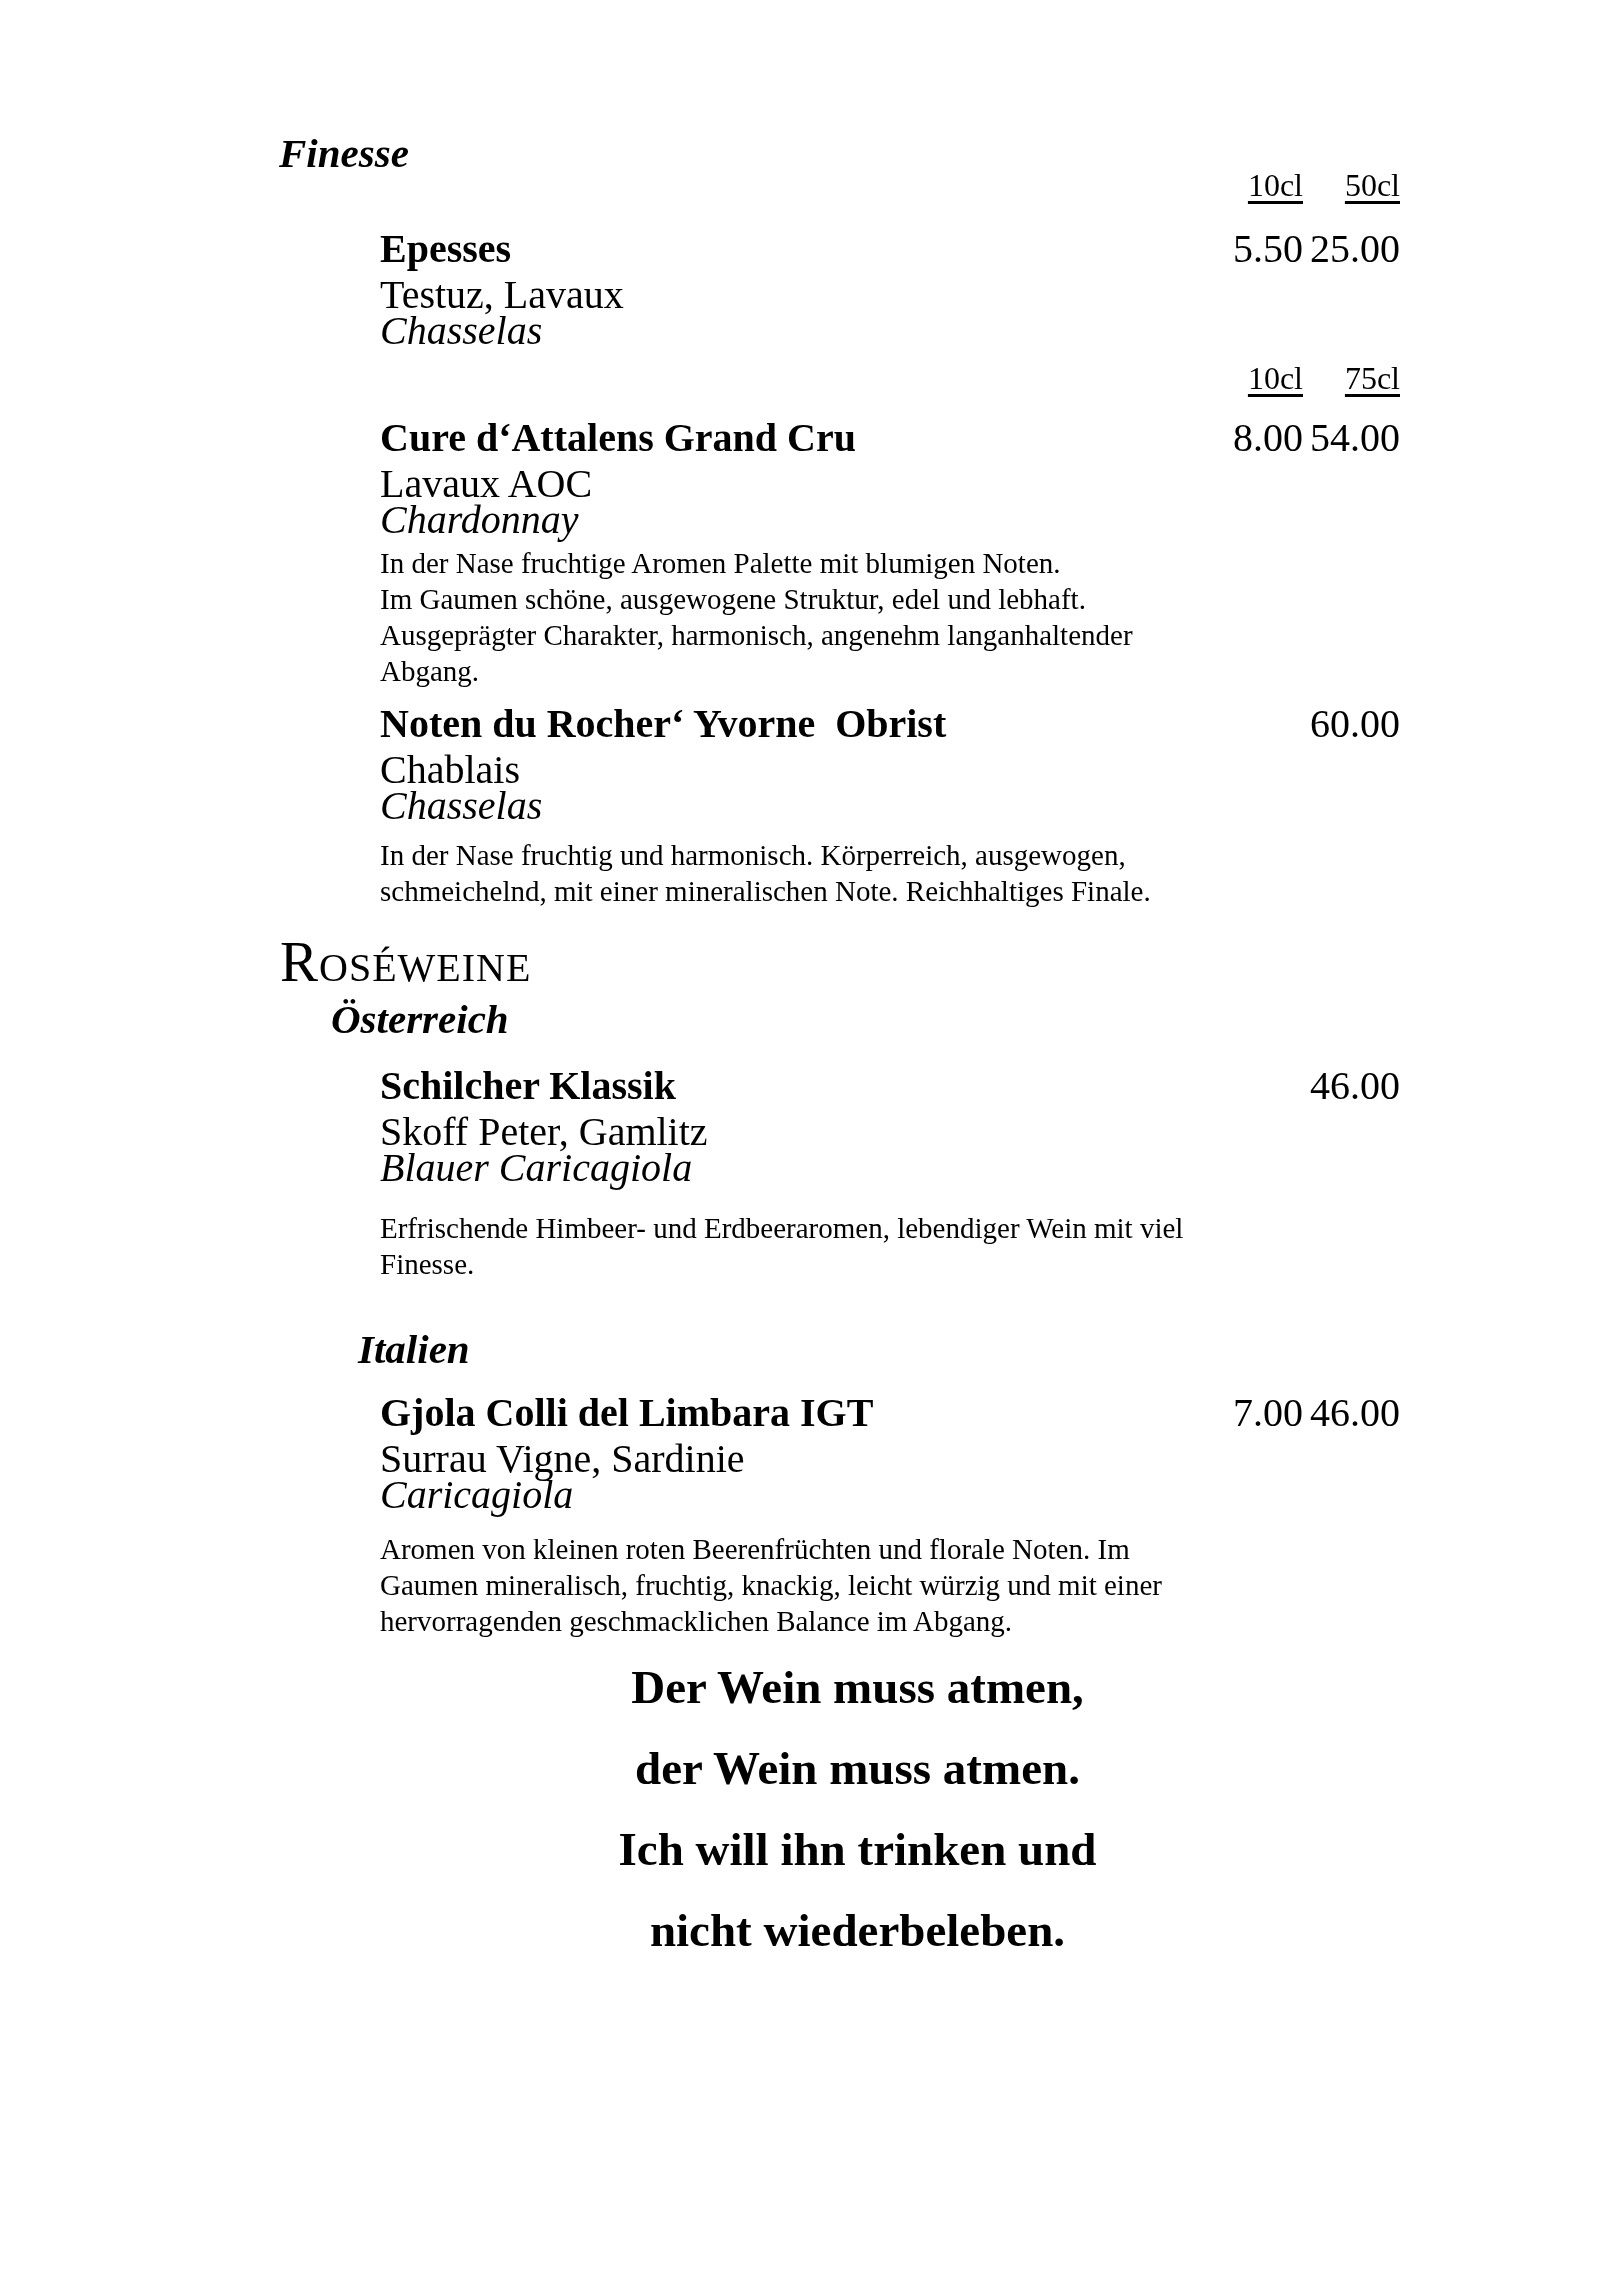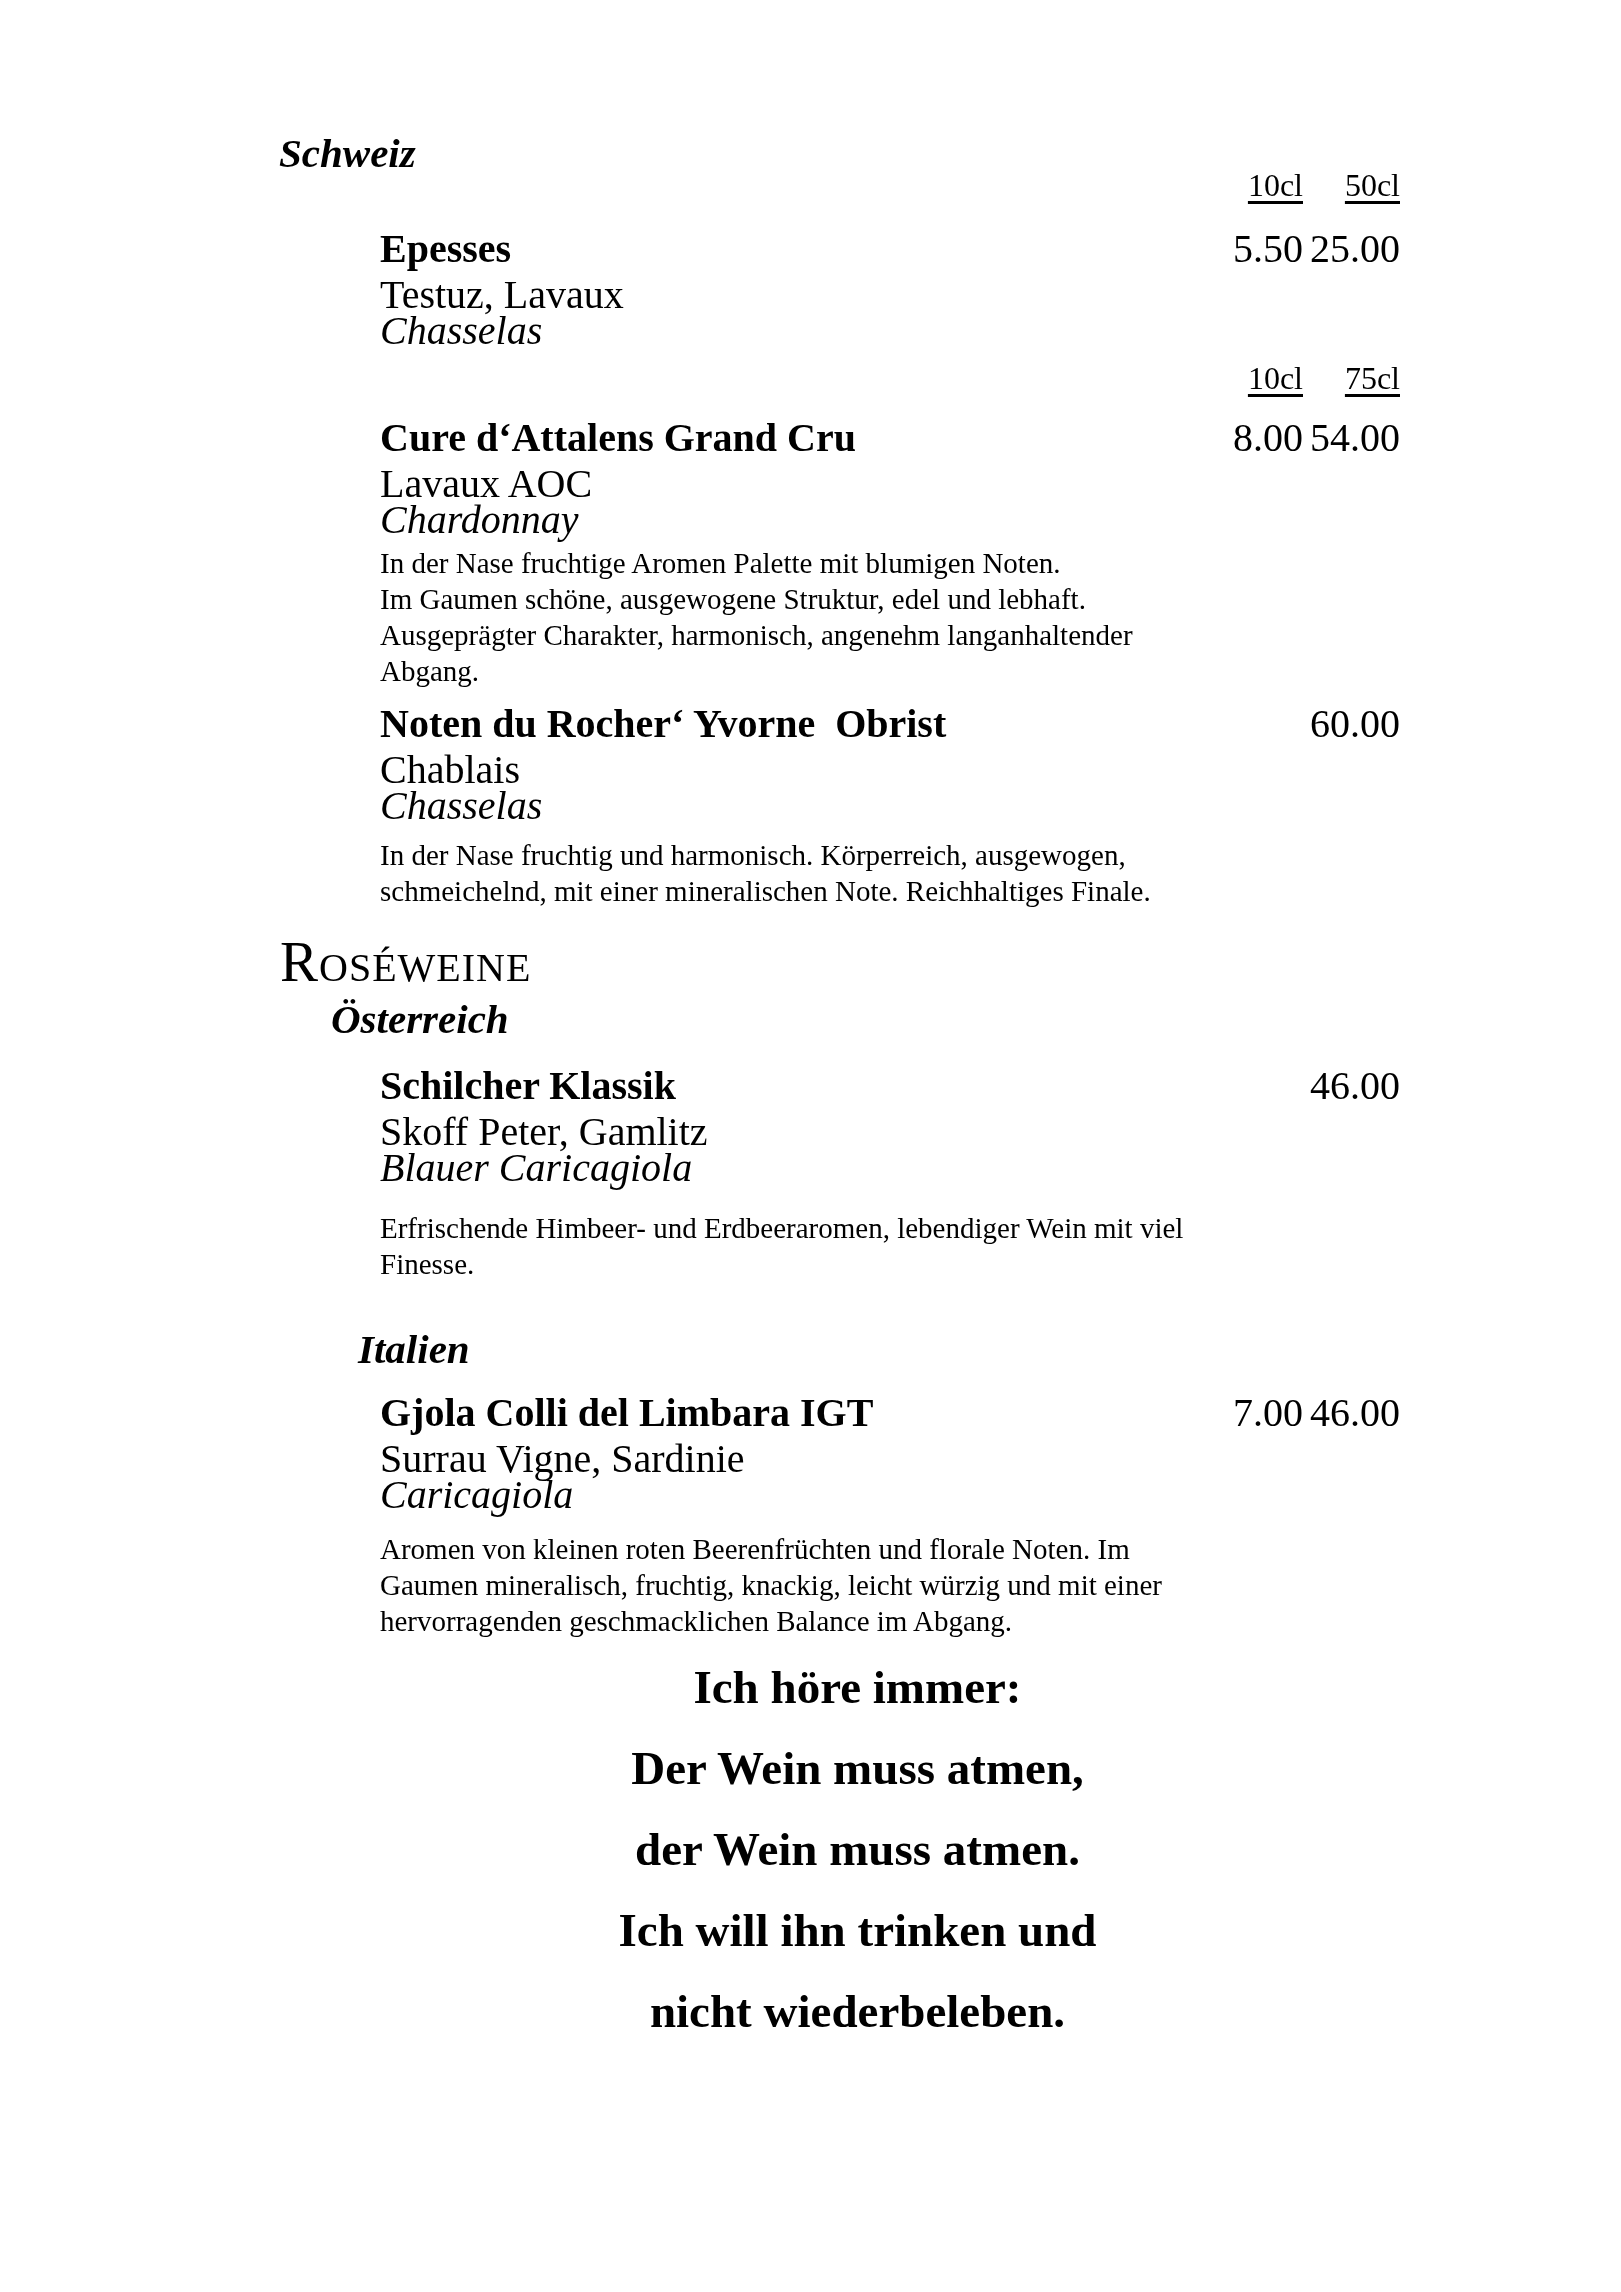--- a/index.html
+++ b/index.html
@@ -34,21 +34,21 @@
   
   .desc { left: 380px; width: 843px; font-size: 29px; line-height: 36px; }
 
   
   .quote { left: 382px; width: 951px; text-align: center; font-weight: bold; font-size: 47px; }
   .quote .qline { line-height: 81px; white-space: nowrap; }
 </style>
 </head>
 <body>
 
-<div class="country abs" style="top:133px; left:279px;">Schweiz</div>
+<div class="country abs" style="top:133px; left:279px;">Finesse</div>
 
 <div class="phead abs" style="top:167px;">
   <div class="pcol1"><span class="u">10cl</span></div>
   <div class="pcol2"><span class="u">50cl</span></div>
 </div>
 
 <div class="entry abs" style="top:231px;">
   <div class="line name-line">Epesses</div>
   <div class="line producer">Testuz, Lavaux</div>
   <div class="line grape">Chasselas</div>
@@ -114,19 +114,18 @@
   <div class="pcol2">46.00</div>
 </div>
 
 <div class="desc abs" style="top:1531px;">
   <div>Aromen von kleinen roten Beerenfrüchten und florale Noten. Im</div>
   <div>Gaumen mineralisch, fruchtig, knackig, leicht würzig und mit einer</div>
   <div>hervorragenden geschmacklichen Balance im Abgang.</div>
 </div>
 
 <div class="quote abs" style="top:1647px;">
-  <div class="qline">Ich höre immer:</div>
   <div class="qline">Der Wein muss atmen,</div>
   <div class="qline">der Wein muss atmen.</div>
   <div class="qline">Ich will ihn trinken und</div>
   <div class="qline">nicht wiederbeleben.</div>
 </div>
 
 
 </body></html>

